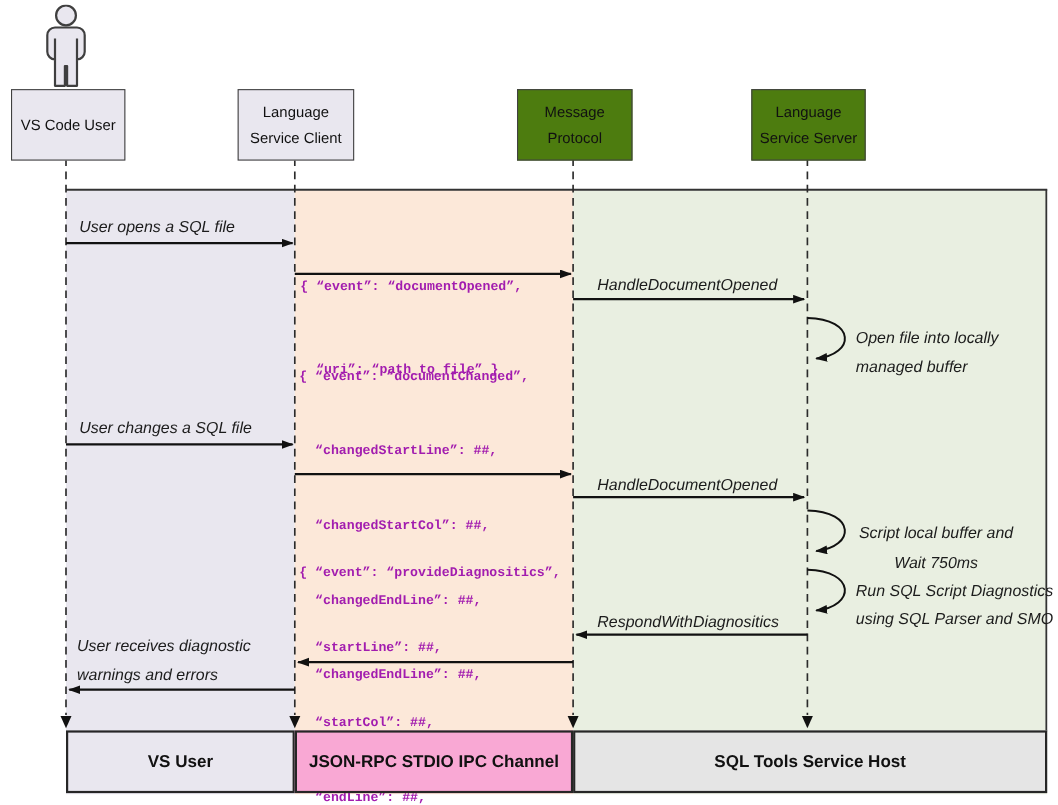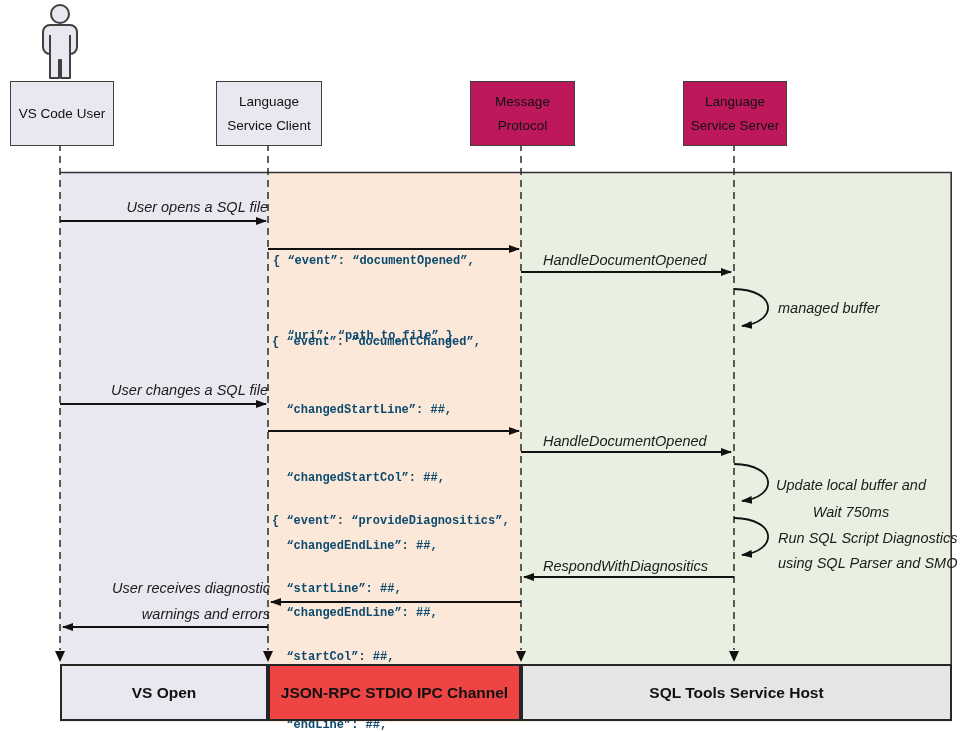--- a/index.html
+++ b/index.html
@@ -13,41 +13,41 @@
   .lane-host{left:521px;width:431px;background:#e9efe1;}
 
   svg.overlay{position:absolute;left:0;top:0;z-index:1;}
 
   .hbox{
     position:absolute;z-index:2;border:1.5px solid #404040;
     display:flex;flex-direction:column;align-items:center;justify-content:center;
     row-gap:9px;font-size:13.5px;line-height:15px;text-align:center;color:#111;
   }
   .hbox.lav{background:#e9e7ef;}
-  .hbox.grn{background:#be185d;}
+  .hbox.grn{background:#4d7c0f;}
 
   .fbox{
     position:absolute;top:664px;height:57px;z-index:2;border:2px solid #262626;
     display:flex;align-items:center;justify-content:center;
     font-size:15.5px;font-weight:bold;color:#111;box-sizing:border-box;
   }
   .fbox.lav{background:#e9e7ef;}
-  .fbox.pch{background:#ef4444;}
+  .fbox.pch{background:#f9a8d4;}
   .fbox.grn{background:#e5e5e5;}
 
   .lbl{
     position:absolute;z-index:2;font-style:italic;font-size:14.5px;
     line-height:17px;color:#1c1c1c;white-space:nowrap;
   }
-  .lbl.c{text-align:right;white-space:normal;}
+  .lbl.c{text-align:left;white-space:normal;padding-left:12px;}
   .note{position:absolute;z-index:2;font-style:italic;font-size:14.5px;color:#1c1c1c;white-space:nowrap;}
 
   .mono{
     position:absolute;z-index:2;font-family:"Liberation Mono",monospace;
-    font-size:12px;font-weight:bold;color:#0c4a6e;white-space:pre;line-height:22.6px;
+    font-size:12px;font-weight:bold;color:#a21caf;white-space:pre;line-height:22.6px;
   }
   .actor-svg{position:absolute;left:36px;top:4px;z-index:2;}
 </style>
 </head>
 <body>
 
 <div class="canvas">
 
   <div class="lane lane-vscode"></div>
   <div class="lane lane-ipc"></div>
@@ -115,24 +115,25 @@
   <div class="lbl" style="left:543px;top:252px;text-align:right;">HandleDocumentOpened</div>
   <div class="lbl c" style="left:60px;top:382px;width:208px;">User changes a SQL file</div>
   <div class="lbl" style="left:543px;top:433px;">HandleDocumentOpened</div>
   <div class="lbl" style="left:543px;top:558px;">RespondWithDiagnositics</div>
   <div class="lbl c" style="left:58px;top:575px;width:212px;line-height:26px;">
     <div>User receives diagnostic</div>
     <div>warnings and errors</div>
   </div>
 
   <div class="note" style="left:778px;top:295px;line-height:26px;">
+    <div>Open file into locally</div>
     <div>managed buffer</div>
   </div>
   <div class="note" style="left:762px;top:472px;width:178px;text-align:center;line-height:27px;">
-    <div>Update local buffer and</div>
+    <div>Script local buffer and</div>
     <div>Wait 750ms</div>
   </div>
   <div class="note" style="left:778px;top:526px;line-height:25px;">
     <div>Run SQL Script Diagnostics</div>
     <div>using SQL Parser and SMO</div>
   </div>
 
   <div class="mono" style="left:273px;top:199px;line-height:25px;">
     <div>{ “event”: “documentOpened”,</div>
     <div>  “uri”: “path_to_file” }</div>
@@ -148,21 +149,21 @@
   <div class="mono" style="left:272px;top:465px;">
     <div>{ “event”: “provideDiagnositics”,</div>
     <div>  “startLine”: ##,</div>
     <div>  “startCol”: ##,</div>
     <div>  “endLine”: ##,</div>
     
     
   </div>
 
   <div class="fbox lav" style="left:60px;width:208px;">
-    <span>VS Open</span>
+    <span>VS User</span>
   </div>
   <div class="fbox pch" style="left:268px;width:253px;">
     <span>JSON-RPC STDIO IPC Channel</span>
   </div>
   <div class="fbox grn" style="left:521px;width:431px;">
     <span>SQL Tools Service Host</span>
   </div>
 
 </div>
 

